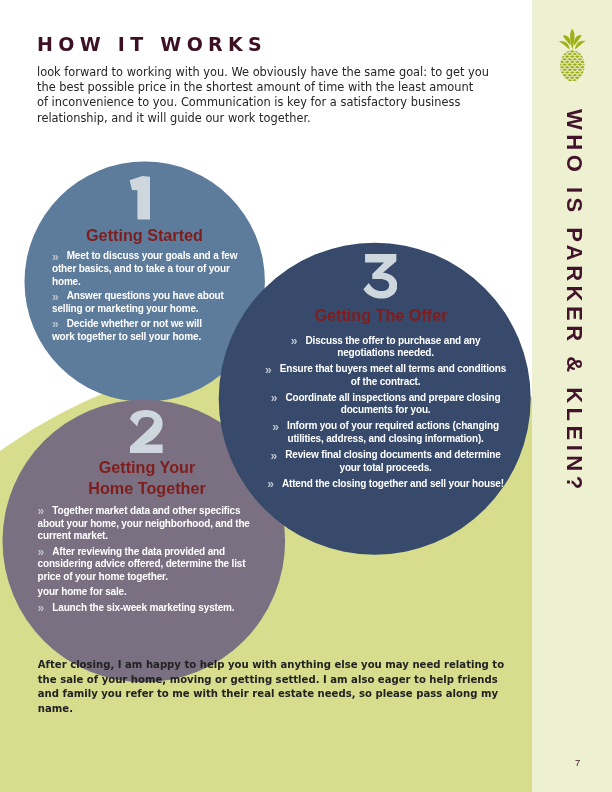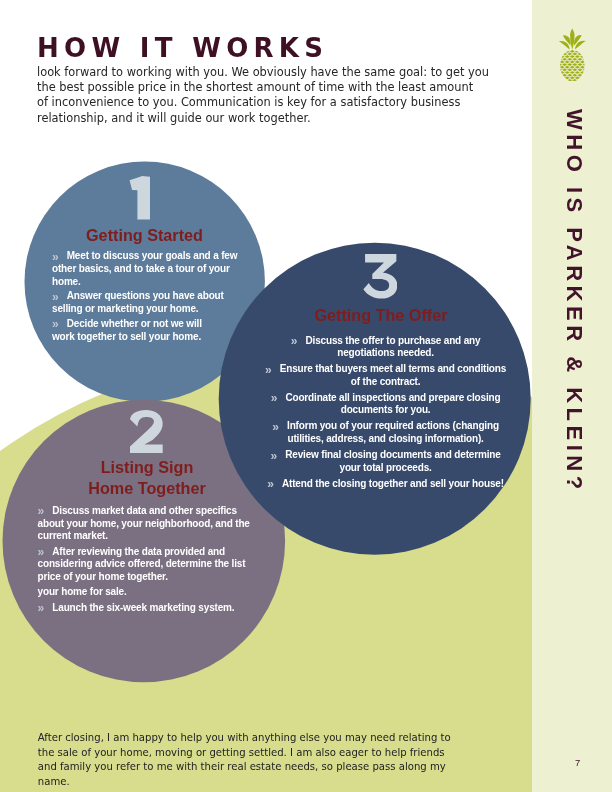--- a/index.html
+++ b/index.html
@@ -10,27 +10,27 @@
 
   .sidebar{position:absolute;left:532px;top:0;width:80px;height:792px;background:#eef0d2;}
   .pineapple{position:absolute;left:16px;top:20px;width:48px;height:64px;}
   .sidebar-text{position:absolute;left:2px;top:108.5px;width:80px;height:620px;
       display:flex;align-items:flex-start;justify-content:center;}
   .sidebar-text span{writing-mode:vertical-rl;text-orientation:mixed;
       font-family:"Liberation Sans",sans-serif;
       font-size:22px;font-weight:700;letter-spacing:4.5px;color:#42132a;
       white-space:nowrap;}
 
-  .title{position:absolute;left:37px;top:33px;font-size:26px;font-weight:700;
+  .title{position:absolute;left:37px;top:33px;font-size:19px;font-weight:700;
       letter-spacing:5.3px;color:#3e1023;}
   .intro{position:absolute;left:37px;top:65px;width:452px;font-size:11.4px;
       line-height:15.2px;color:#262626;}
-  .closing{position:absolute;left:37.8px;top:731px;width:500px;
+  .closing{position:absolute;left:37.8px;top:658px;width:500px;
       font-family:"DejaVu Sans",sans-serif;
-      font-size:10.1px;line-height:14.57px;font-weight:400;color:#222;}
+      font-size:10.1px;line-height:14.57px;font-weight:700;color:#222;}
   .pagenum{position:absolute;left:575px;top:757px;
       font-family:"Liberation Sans",sans-serif;font-size:9.5px;color:#42132a;}
   .ln{display:block;white-space:nowrap;}
 
   .step{position:absolute;left:0;top:0;}
   svg.num{position:absolute;display:block;}
   .step .hd{position:absolute;text-align:center;
       font-family:"Liberation Sans",sans-serif;font-weight:700;color:#7f1d1d;
       font-size:16.2px;line-height:20.2px;}
   .step .list{position:absolute;}
@@ -93,26 +93,26 @@
           <span class="ln"><span>work together to sell your home.</span></span>
         </div>
       </div>
   </div>
   <div class="step step2">
     <svg class="num" style="left:129.3px;top:409.5px;width:33.7px;height:43.6px" viewBox="0 0 100 100" preserveAspectRatio="none">
         <title>2</title>
         <path d="M3 21 C6 8 24 0 50 0 C79 0 100 12 100 31 C100 45 90 55 70 69 L46 79 L100 79 L100 100 L3 100 L3 84 L56 46 C69 37 74 32 74 26 C74 19 64 16 50 16 C36 16 27 22 25 38 Z" fill="#ced6de"></path>
       </svg>
     <div class="hd">
-        <span class="ln">Listing Sign</span>
+        <span class="ln">Getting Your</span>
         <span class="ln">Home Together</span>
       </div>
     <div class="list">
         <div class="li">
-          <span class="ln"><span class="mk">»</span><span>Discuss market data and other specifics</span></span>
+          <span class="ln"><span class="mk">»</span><span>Together market data and other specifics</span></span>
           <span class="ln"><span>about your home, your neighborhood, and the</span></span>
           <span class="ln"><span>current market.</span></span>
         </div>
         <div class="li">
           <span class="ln"><span class="mk">»</span><span>After reviewing the data provided and</span></span>
           <span class="ln"><span>considering advice offered, determine the list</span></span>
           <span class="ln"><span>price of your home together.</span></span>
         </div>
         <div class="li">
           <span class="ln"><span>your home for sale.</span></span>

